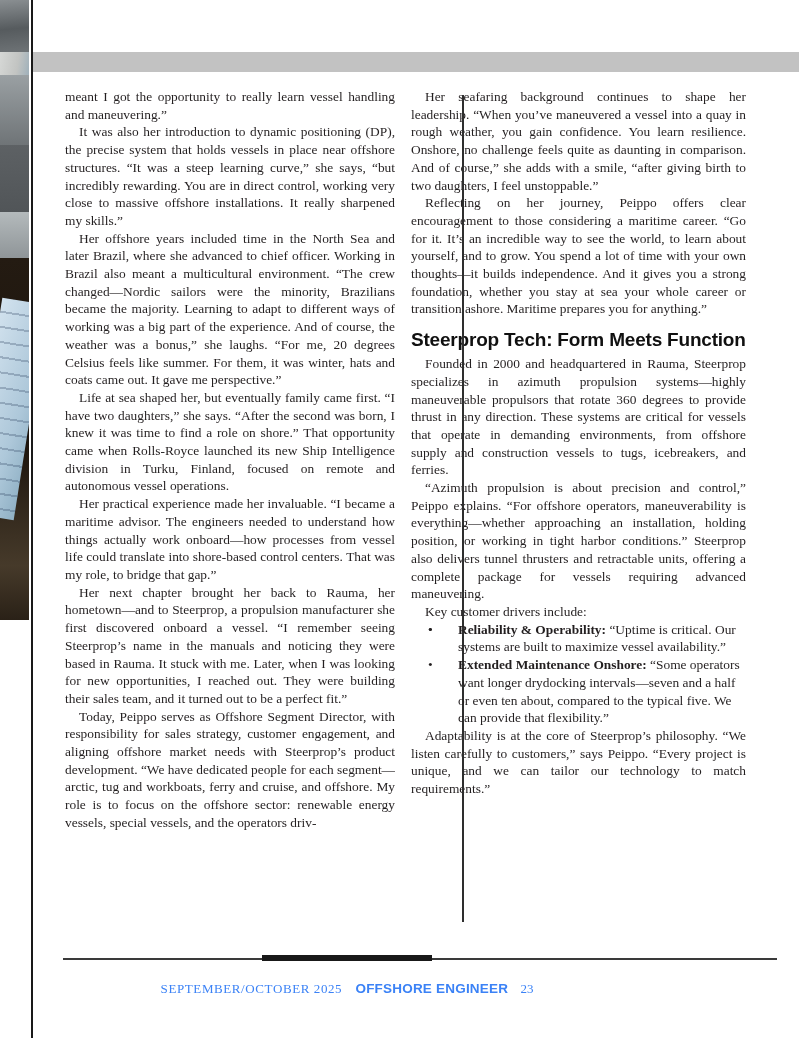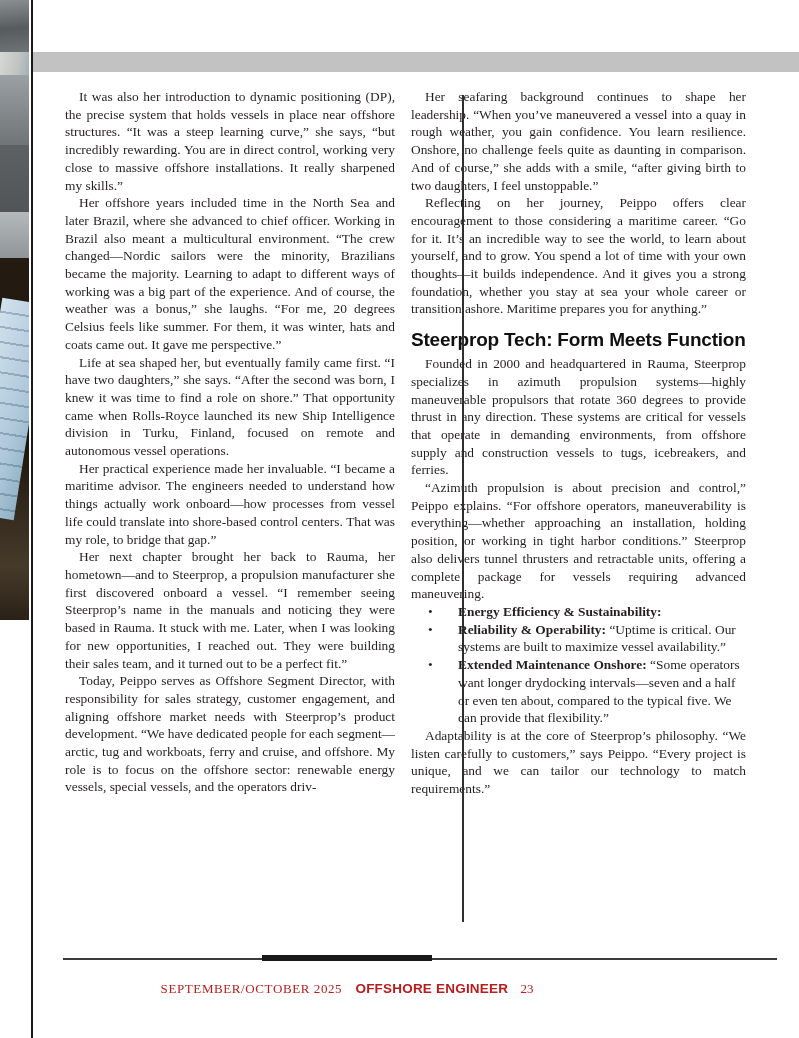--- a/index.html
+++ b/index.html
@@ -41,21 +41,21 @@
     font-size:19px;line-height:21px;letter-spacing:-0.2px;margin:11px 0 5px 0;
     white-space:nowrap;
   }
   .bullet{position:relative;padding-left:47px;font-size:13.4px;line-height:17.7px;text-align:left;}
   .bullet .marker{position:absolute;left:17px;top:0;}
   .bullet strong{font-weight:700;}
   .lead-block{display:block;}
   
   .footer-rule-thin{position:absolute;left:63px;top:958px;width:714px;height:1.5px;background:#3a3a3a;}
   .footer-rule-thick{position:absolute;left:262px;top:955px;width:170px;height:6px;background:#191919;}
-  .footer-text{position:absolute;left:65px;top:981px;width:564px;text-align:center;font-size:13px;color:#b91c1c;white-space:nowrap;}
+  .footer-text{position:absolute;left:65px;top:981px;width:564px;text-align:center;font-size:13px;color:#3b82f6;white-space:nowrap;}
   .footer-issue{font-family:"Liberation Serif","DejaVu Serif",serif;letter-spacing:0.6px;}
   .footer-mag{font-family:"Liberation Sans",sans-serif;font-weight:700;letter-spacing:0.2px;margin-left:10px;font-size:13.5px;}
   .footer-page{margin-left:9px;}
 </style>
 </head>
 <body>
 
 <div class="photo-strip">
   <div class="ps-seg ps-1"></div>
   <div class="ps-seg ps-2"></div>
@@ -68,40 +68,42 @@
 </div>
 
 <div class="fold-line"></div>
 
 <div class="top-bar"></div>
 
 <div class="content">
   <div class="col-divider"></div>
 
   <div class="col-left">
+    <p>meant I got the opportunity to really learn vessel handling and maneuvering.”</p>
     <p class="indent">It was also her introduction to dynamic positioning (DP), the precise system that holds vessels in place near offshore structures. “It was a steep learning curve,” she says, “but incredibly rewarding. You are in direct control, working very close to massive offshore installations. It really sharpened my skills.”</p>
     <p class="indent">Her offshore years included time in the North Sea and later Brazil, where she advanced to chief officer. Working in Brazil also meant a multicultural environment. “The crew changed—Nordic sailors were the minority, Brazilians became the majority. Learning to adapt to different ways of working was a big part of the experience. And of course, the weather was a bonus,” she laughs. “For me, 20 degrees Celsius feels like summer. For them, it was winter, hats and coats came out. It gave me perspective.”</p>
     <p class="indent">Life at sea shaped her, but eventually family came first. “I have two daughters,” she says. “After the second was born, I knew it was time to find a role on shore.” That opportunity came when Rolls-Royce launched its new Ship Intelligence division in Turku, Finland, focused on remote and autonomous vessel operations.</p>
     <p class="indent">Her practical experience made her invaluable. “I became a maritime advisor. The engineers needed to understand how things actually work onboard—how processes from vessel life could translate into shore-based control centers. That was my role, to bridge that gap.”</p>
     <p class="indent">Her next chapter brought her back to Rauma, her hometown—and to Steerprop, a propulsion manufacturer she first discovered onboard a vessel. “I remember seeing Steerprop’s name in the manuals and noticing they were based in Rauma. It stuck with me. Later, when I was looking for new opportunities, I reached out. They were building their sales team, and it turned out to be a perfect fit.”</p>
     <p class="indent">Today, Peippo serves as Offshore Segment Director, with responsibility for sales strategy, customer engagement, and aligning offshore market needs with Steerprop’s product development. “We have dedicated people for each segment—arctic, tug and workboats, ferry and cruise, and offshore. My role is to focus on the offshore sector: renewable energy vessels, special vessels, and the operators driv-</p>
   </div>
 
   <div class="col-gap"></div>
 
   <div class="col-right">
     <p class="indent">Her seafaring background continues to shape her leadership. “When you’ve maneuvered a vessel into a quay in rough weather, you gain confidence. You learn resilience. Onshore, no challenge feels quite as daunting in comparison. And of course,” she adds with a smile, “after giving birth to two daughters, I feel unstoppable.”</p>
     <p class="indent">Reflecting on her journey, Peippo offers clear encouragement to those considering a maritime career. “Go for it. It’s an incredible way to see the world, to learn about yourself, and to grow. You spend a lot of time with your own thoughts—it builds independence. And it gives you a strong foundation, whether you stay at sea your whole career or transition ashore. Maritime prepares you for anything.”</p>
     <h2>Steerprop Tech: Form Meets Function</h2>
     <p class="indent">Founded in 2000 and headquartered in Rauma, Steerprop specializes in azimuth propulsion systems—highly maneuverable propulsors that rotate 360 degrees to provide thrust in any direction. These systems are critical for vessels that operate in demanding environments, from offshore supply and construction vessels to tugs, icebreakers, and ferries.</p>
     <p class="indent">“Azimuth propulsion is about precision and control,” Peippo explains. “For offshore operators, maneuverability is everything—whether approaching an installation, holding position, or working in tight harbor conditions.” Steerprop also delivers tunnel thrusters and retractable units, offering a complete package for vessels requiring advanced maneuvering.</p>
+    <p class="indent">Key customer drivers include:</p>
 
     <div class="bullet">
       <span class="marker">•</span>
-      <strong class="lead-block">Energy Efficiency &amp; Sustainability:</strong>
+      
     </div>
     <div class="bullet">
       <span class="marker">•</span>
       <strong>Reliability &amp; Operability:</strong> <span>“Uptime is critical. Our systems are built to maximize vessel availability.”</span>
     </div>
     <div class="bullet">
       <span class="marker">•</span>
       <strong>Extended Maintenance Onshore:</strong> <span>“Some operators want longer drydocking intervals—seven and a half or even ten about, compared to the typical five. We can provide that flexibility.”</span>
     </div>
 

